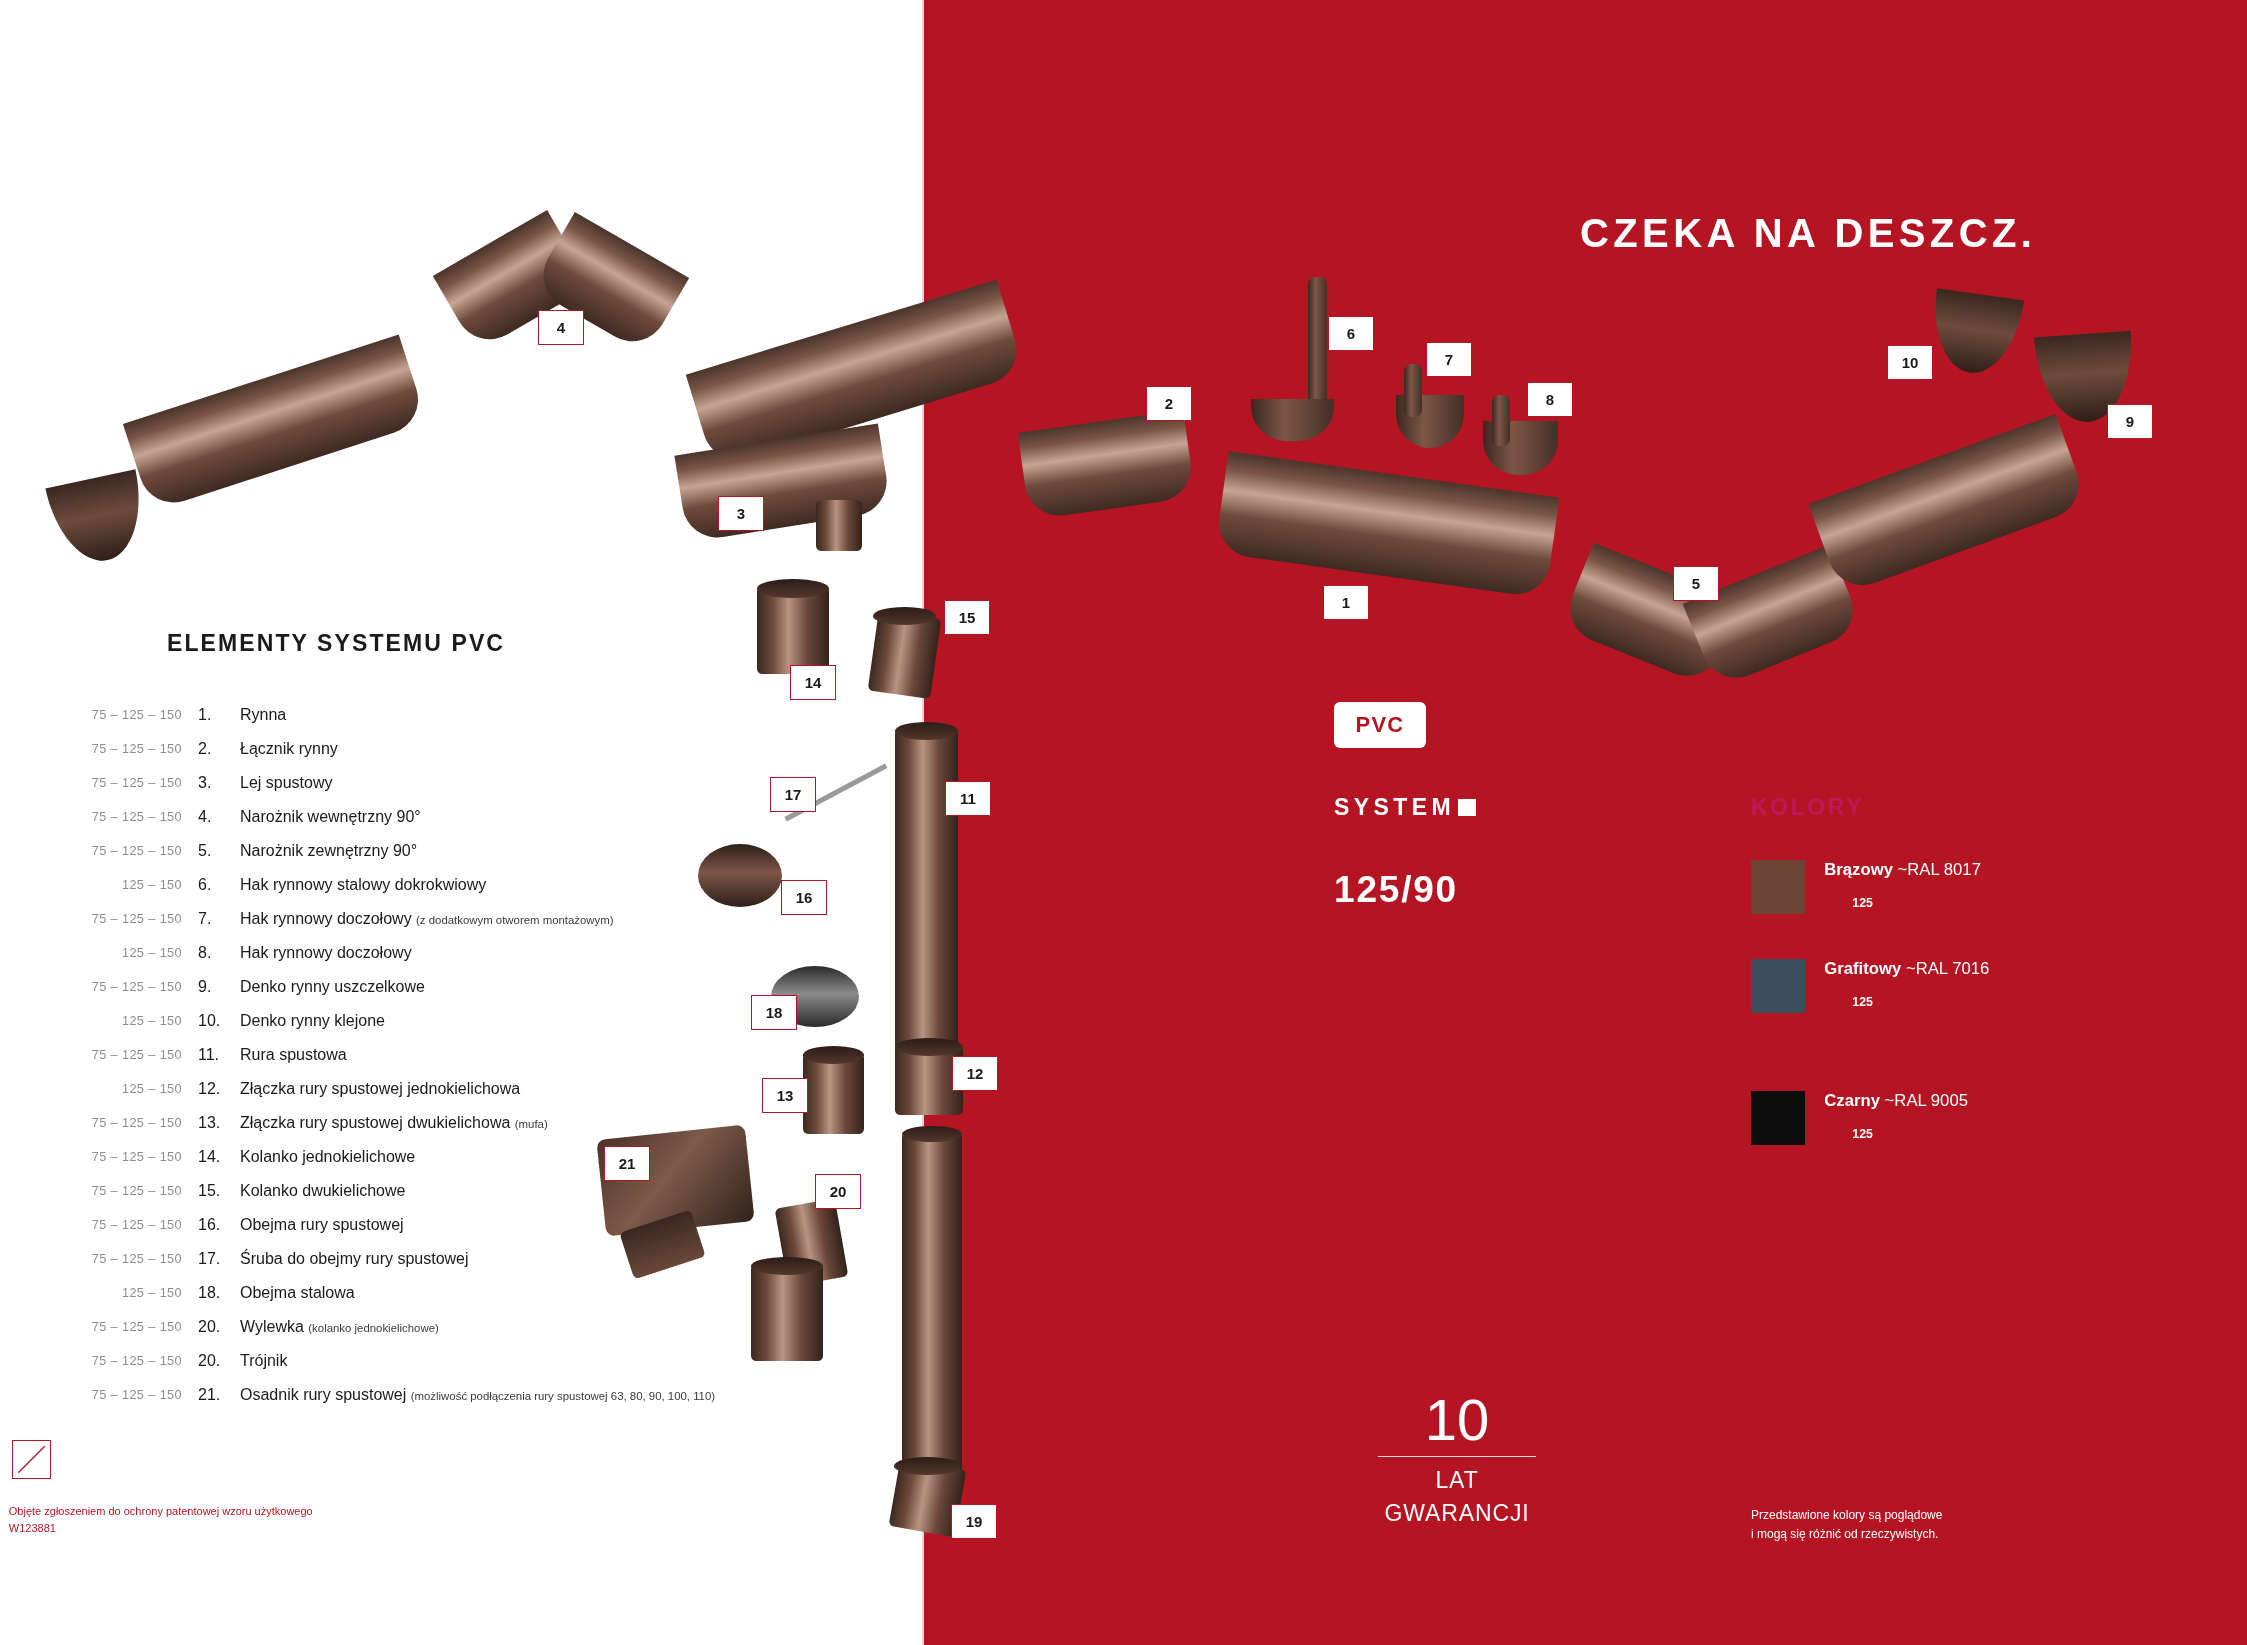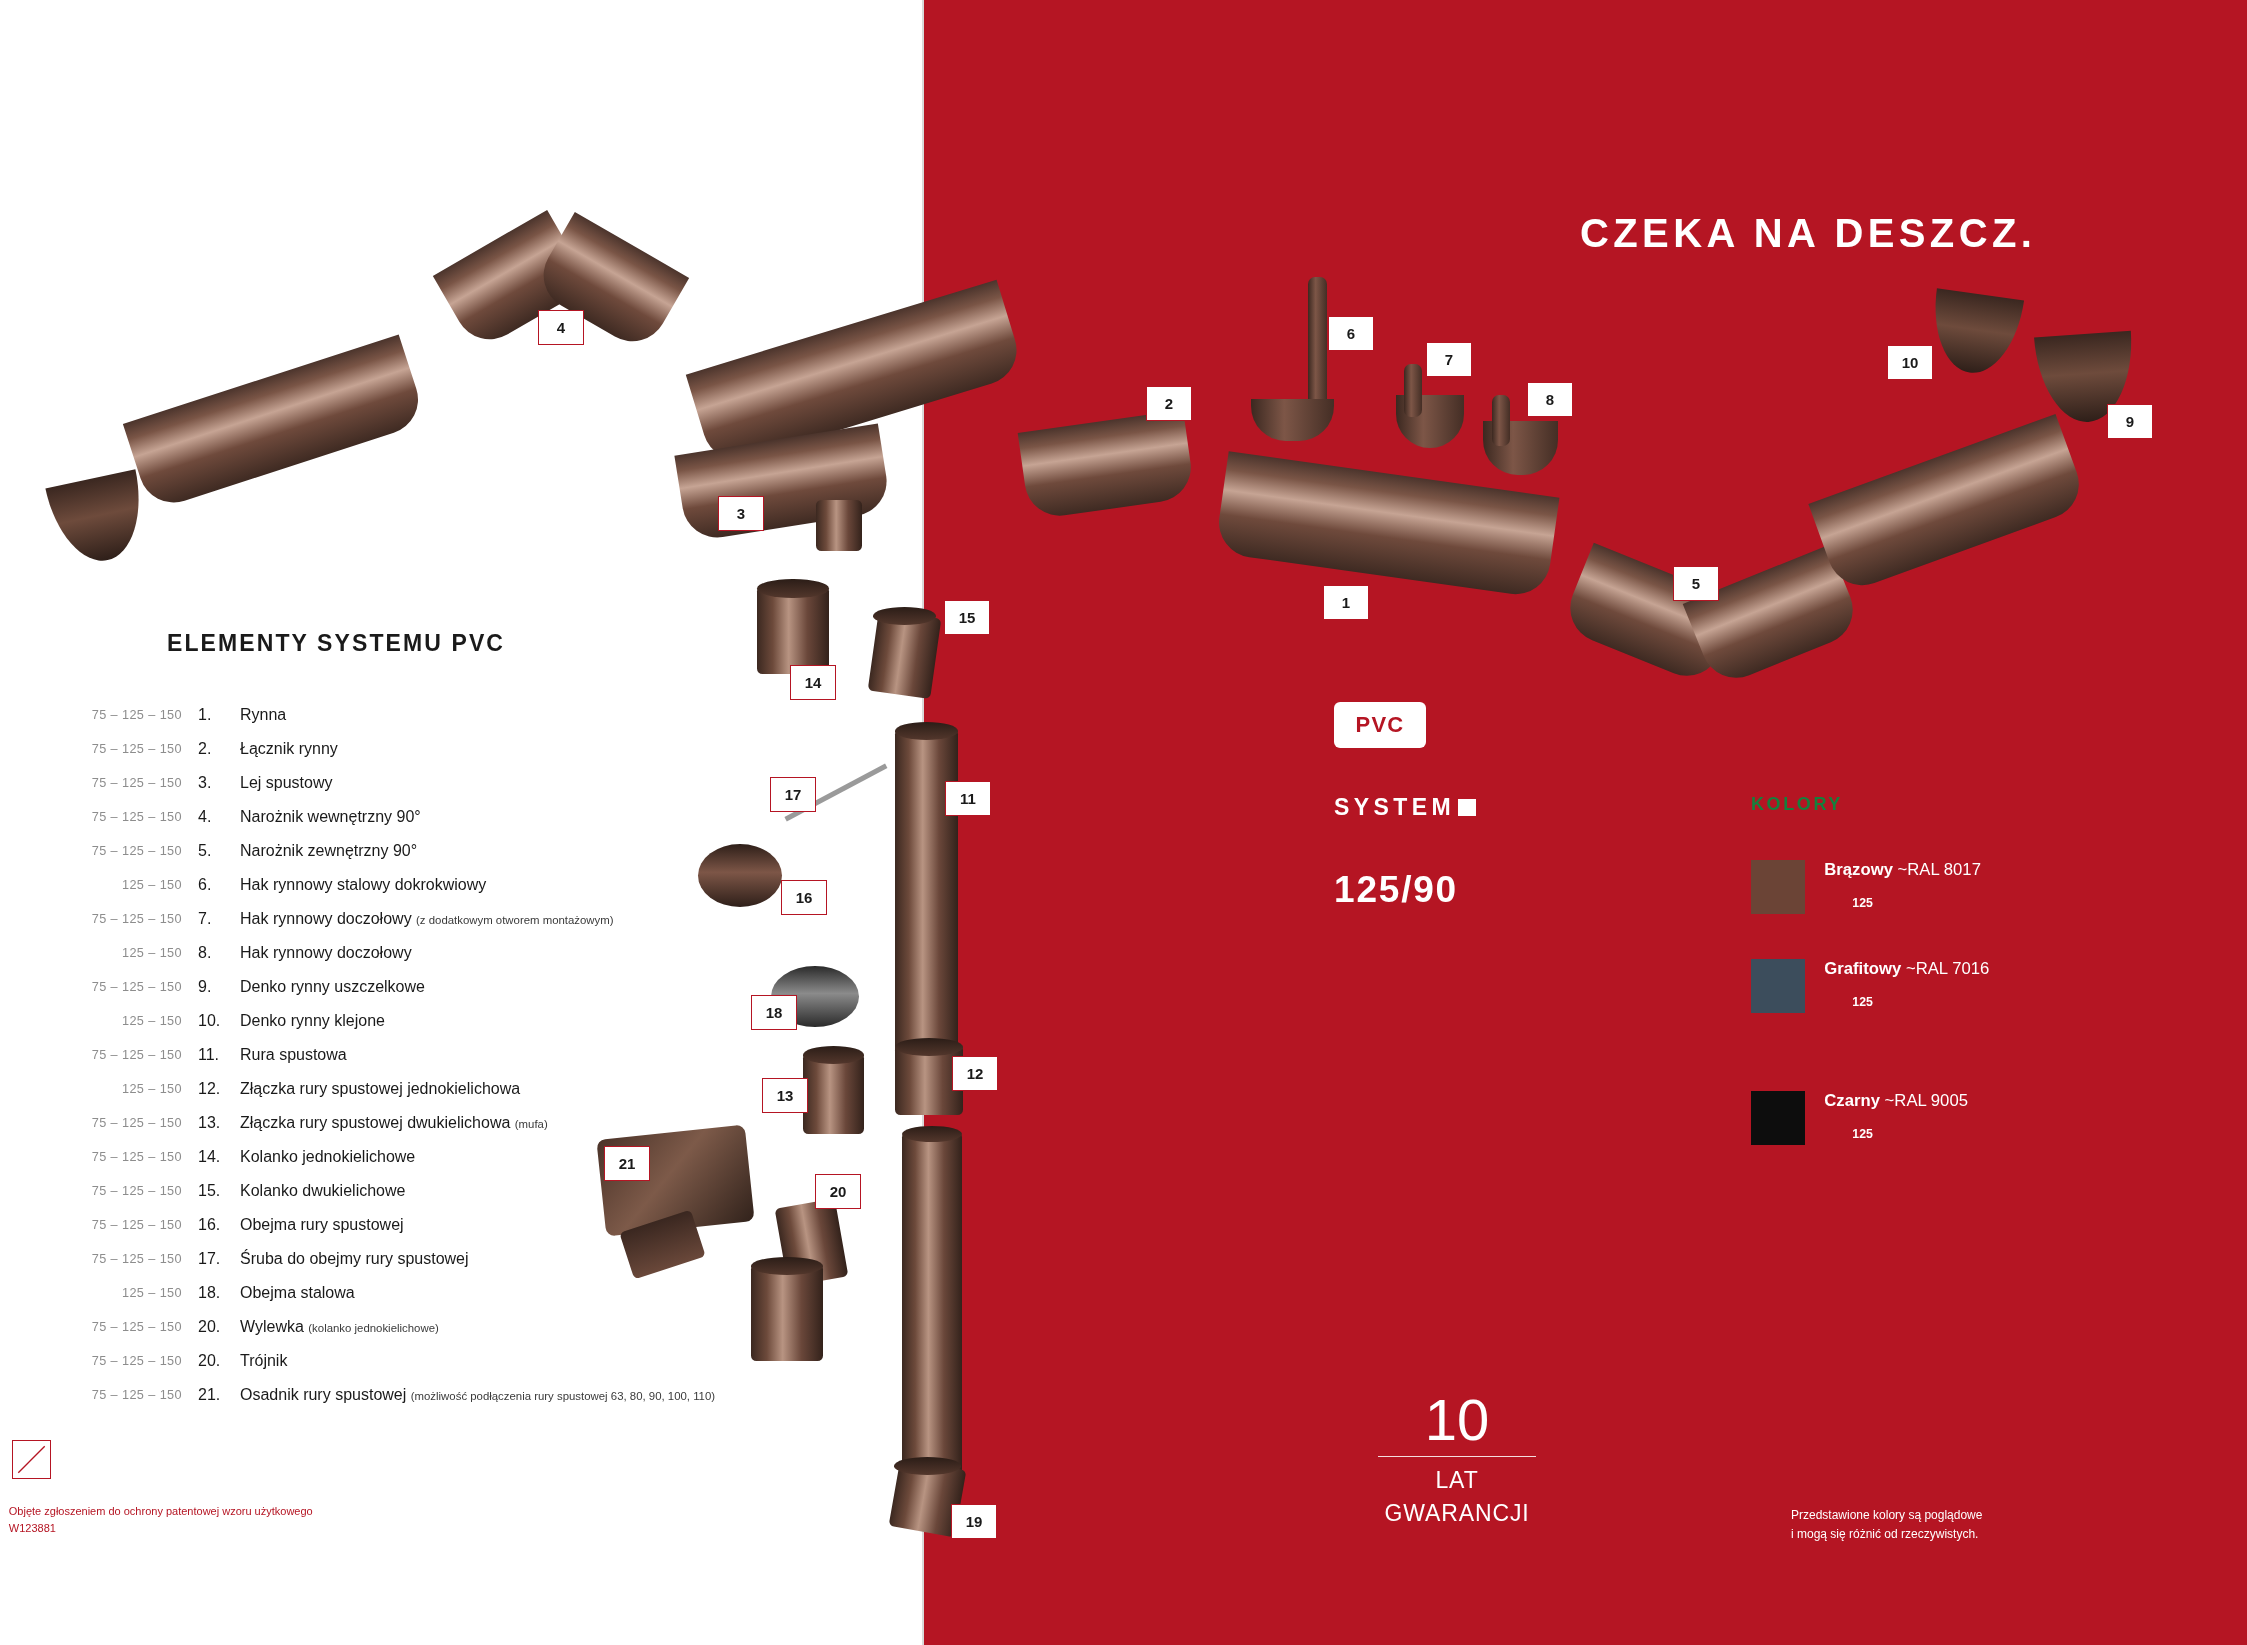--- a/index.html
+++ b/index.html
@@ -78,38 +78,38 @@
     display: flex; align-items: center;
   }
   .system-label .sq { display:inline-block; width: 17.6px; height: 17.6px; background:#fff; margin-left: 3.5px; }
   .system-size {
     position: absolute; left: 1334px; top: 869px;
     font-size: 37px; font-weight: bold; letter-spacing: 1.8px; color: #fff;
   }
 
   .colors-title {
     position: absolute; left: 1751px; top: 794px;
-    font-size: 18px; font-weight: bold; letter-spacing: 2.6px; color: #15803d;
+    font-size: 23px; font-weight: bold; letter-spacing: 2.6px; color: #be185d;
   }
   .color-row { position: absolute; left: 1751px; display: flex; align-items: flex-start; }
   .swatch { width: 54px; height: 54px; }
   .color-meta { margin-left: 19.3px; }
   .color-name { font-size: 16.7px; color: #fff; }
   .color-name b { font-weight: bold; }
   .color-size { font-size: 12.3px; font-weight: bold; color: #fff; margin-top: 16px; margin-left: 28px; }
 
   .warranty { position: absolute; left: 1378px; top: 1392px; color: #fff; text-align: center; width: 158px; }
   .warranty .num { font-size: 58px; font-weight: 300; line-height: .95; }
   .warranty .rule { width: 100%; height: 0.9px; background: #fff; opacity: .85; margin: 8.8px 0 10.5px; }
   .warranty .lat { font-size: 23px; letter-spacing: 0.9px; }
   .warranty .gw { font-size: 23px; letter-spacing: 0.9px; margin-top: 5.3px; }
 
   .disclaimer {
     position: absolute; left: 1751px; top: 1506px;
-    font-size: 12px; color: #fff; line-height: 1.6; margin-left: 40px;
+    font-size: 12px; color: #fff; line-height: 1.6;
   }
 
   
   .callout {
     position: absolute;
     background: #fff; border: 1.8px solid #b51523;
     color: #1a1a1a; font-size: 15px; font-weight: bold;
     display: flex; align-items: center; justify-content: center;
     width: 46px; height: 35px; z-index: 40;
   }

